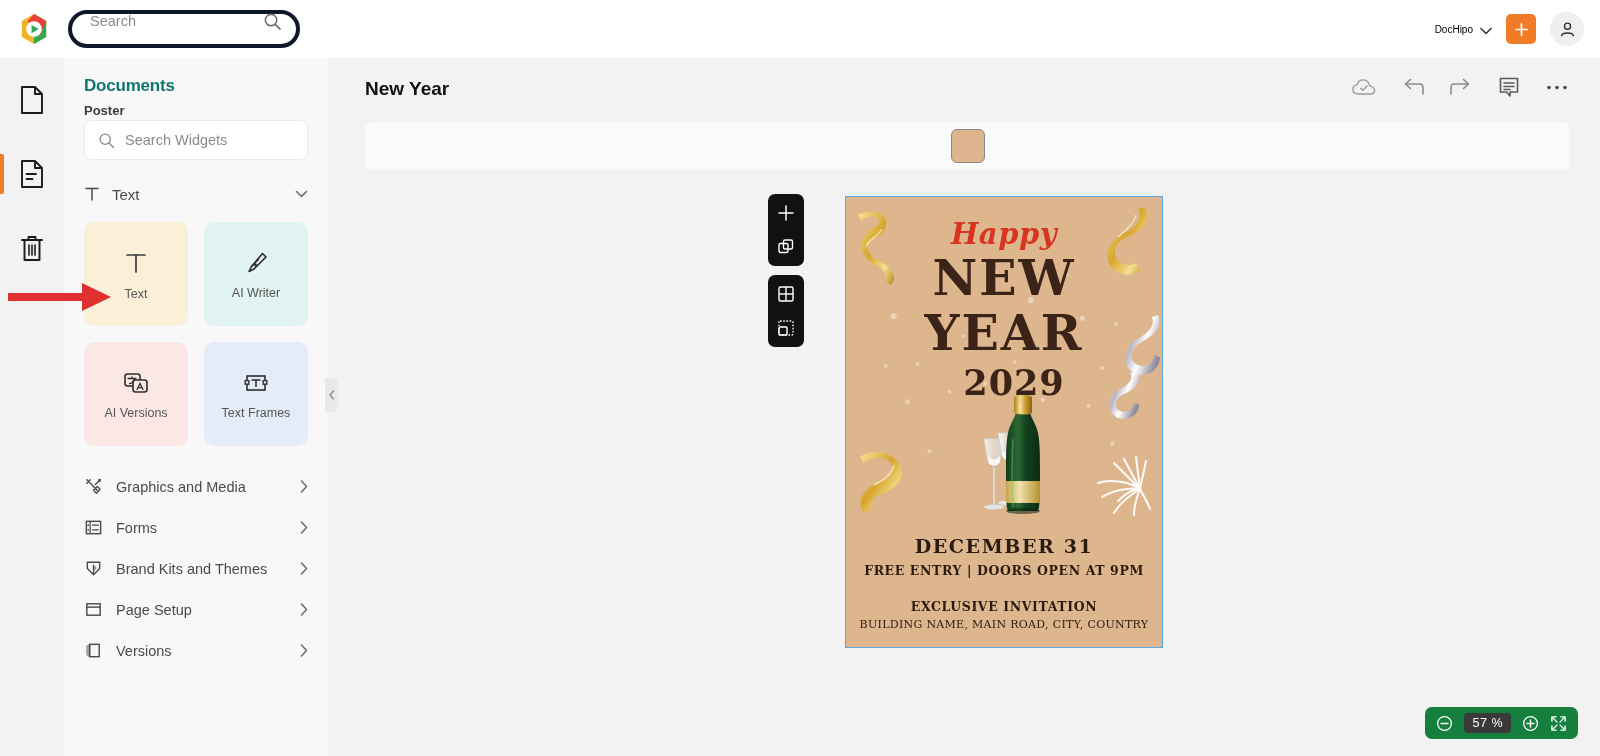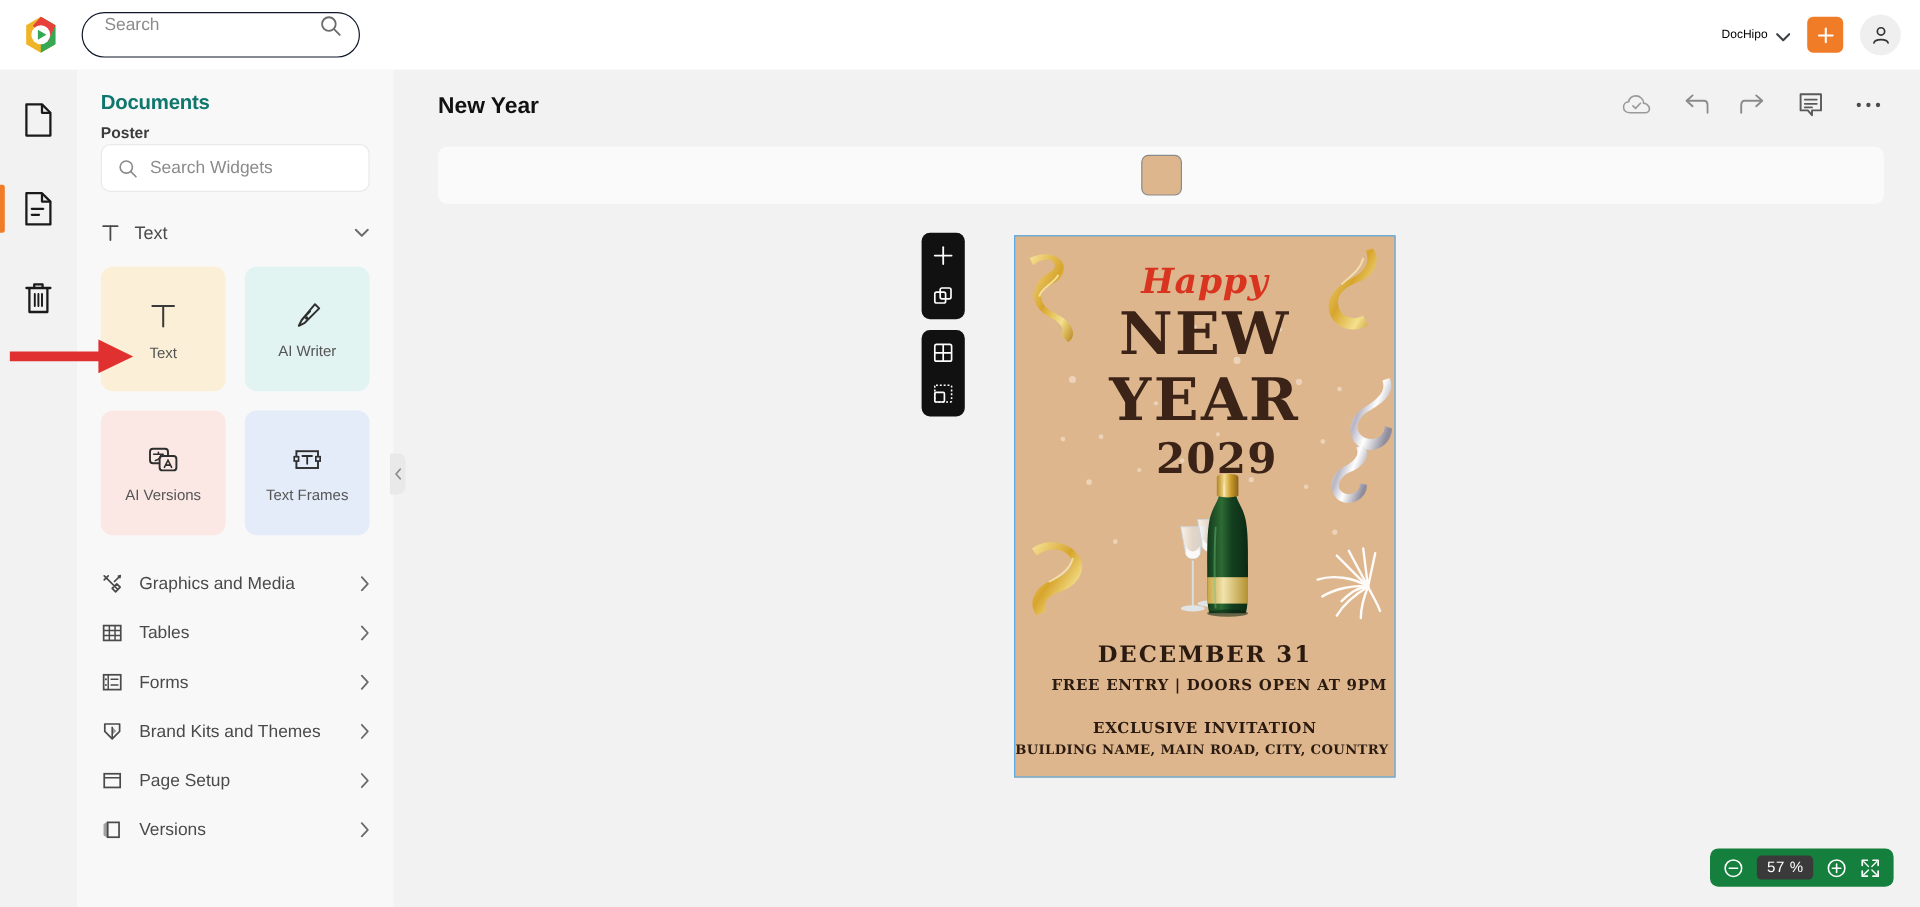--- a/index.html
+++ b/index.html
@@ -12,21 +12,21 @@
 
   
   .topbar {
     position: absolute; left: 0; top: 0; width: 1600px; height: 58px;
     background: #ffffff; display: flex; align-items: center;
     z-index: 30;
   }
   .logo-wrap { width: 68px; display: flex; align-items: center; justify-content: center; }
   .logo { width: 30px; height: 32px; }
   .search-box {
-    width: 232px; height: 38px; border: 1px solid #0f172a; border-radius: 19px;
+    width: 232px; height: 38px; border: 4px solid #0f172a; border-radius: 19px;
     display: flex; align-items: center; padding: 0 14px 16px 18px; background: #fff;
   }
   .search-box .ph { flex: 1; font-size: 14.5px; color: #8b8b8b; }
   .topbar-right {
     position: absolute; right: 16px; top: 0; height: 58px;
     display: flex; align-items: center; gap: 14px;
   }
   .brand-select { display: flex; align-items: flex-end; gap: 7px; font-size: 10px; color: #000000; cursor: pointer; }
   .plus-btn {
     width: 30px; height: 30px; background: #f07c28; border-radius: 5px;
@@ -128,32 +128,32 @@
     position: absolute; top: 165px; left: 0; width: 100%; text-align: center;
     font-family: "DejaVu Serif", serif; font-weight: 700; font-size: 35px;
     color: #3b2317; letter-spacing: 1px; padding-left: 20px;
   }
   .p-date {
     position: absolute; top: 338px; left: 0; width: 100%; text-align: center;
     font-family: "DejaVu Serif", serif; font-weight: 700; font-size: 19px;
     color: #2b1a10; letter-spacing: 1.6px;
   }
   .p-entry {
-    position: absolute; top: 366px; left: 12px; width: 100%; text-align: center;
+    position: absolute; top: 366px; left: 0; width: 100%; text-align: center;
     font-family: "DejaVu Serif", serif; font-weight: 700; font-size: 12.5px;
     color: #2b1a10; letter-spacing: 0.6px;
   }
   .p-excl {
     position: absolute; top: 402px; left: 0; width: 100%; text-align: center;
     font-family: "DejaVu Serif", serif; font-weight: 700; font-size: 12.5px;
     color: #2b1a10; letter-spacing: 0.6px;
   }
   .p-addr {
-    position: absolute; top: 421px; left: 0; width: 100%; 
-    font-family: "DejaVu Serif", serif; font-weight: 700; font-size: 11px;
+    position: absolute; top: 421px; left: 0; width: 100%; text-align: center;
+    font-family: "DejaVu Serif", serif; font-weight: 400; font-size: 11px;
     color: #2b1a10; letter-spacing: 0.3px;
   }
 
   
   .zoomctl {
     position: absolute; right: 22px; bottom: 17px; height: 32px; background: #15803d;
     border-radius: 7px; display: flex; align-items: center; gap: 11px; padding: 0 11px; z-index: 40;
   }
   .zoomctl .zbtn { display: flex; align-items: center; cursor: pointer; }
   .zval {
@@ -295,33 +295,20 @@
       </div>
     </div>
 
     <div class="menu-list">
       <div class="menu-row">
         <svg width="19" height="19" viewBox="0 0 20 20">
           <path d="M3 3 L15 15 M6.5 3 L3 6.5 M14 10 L17 13 L13 17 L10 14 Z" fill="none" stroke="#4a4a4a" stroke-width="1.5" stroke-linejoin="round" stroke-linecap="round"></path>
           <path d="M17 3 L12 8 M15.5 3.2 L17 3 L16.8 4.6" fill="none" stroke="#4a4a4a" stroke-width="1.5" stroke-linecap="round"></path>
         </svg>
         <span class="ml">Graphics and Media</span>
-        <svg width="8" height="13" viewBox="0 0 8 13">
-          <path d="M1.5 1 L6.5 6.5 L1.5 12" fill="none" stroke="#6b6b6b" stroke-width="1.5" stroke-linecap="round" stroke-linejoin="round"></path>
-        </svg>
-      </div>
-      <div class="menu-row">
-        <svg width="19" height="19" viewBox="0 0 20 20">
-          <rect x="2.5" y="3.5" width="15" height="13" fill="none" stroke="#4a4a4a" stroke-width="1.5"></rect>
-          <line x1="2.5" y1="7.8" x2="17.5" y2="7.8" stroke="#4a4a4a" stroke-width="1.3"></line>
-          <line x1="2.5" y1="12.2" x2="17.5" y2="12.2" stroke="#4a4a4a" stroke-width="1.3"></line>
-          <line x1="7.5" y1="3.5" x2="7.5" y2="16.5" stroke="#4a4a4a" stroke-width="1.3"></line>
-          <line x1="12.5" y1="3.5" x2="12.5" y2="16.5" stroke="#4a4a4a" stroke-width="1.3"></line>
-        </svg>
-        <span class="ml">Tables</span>
         <svg width="8" height="13" viewBox="0 0 8 13">
           <path d="M1.5 1 L6.5 6.5 L1.5 12" fill="none" stroke="#6b6b6b" stroke-width="1.5" stroke-linecap="round" stroke-linejoin="round"></path>
         </svg>
       </div>
       <div class="menu-row">
         <svg width="19" height="19" viewBox="0 0 20 20">
           <rect x="2.5" y="3.5" width="15" height="13" fill="none" stroke="#4a4a4a" stroke-width="1.5"></rect>
           <line x1="6.5" y1="3.5" x2="6.5" y2="16.5" stroke="#4a4a4a" stroke-width="1.3"></line>
           <circle cx="4.5" cy="7.5" r="0.9" fill="#4a4a4a"></circle>
           <circle cx="4.5" cy="12.5" r="0.9" fill="#4a4a4a"></circle>

